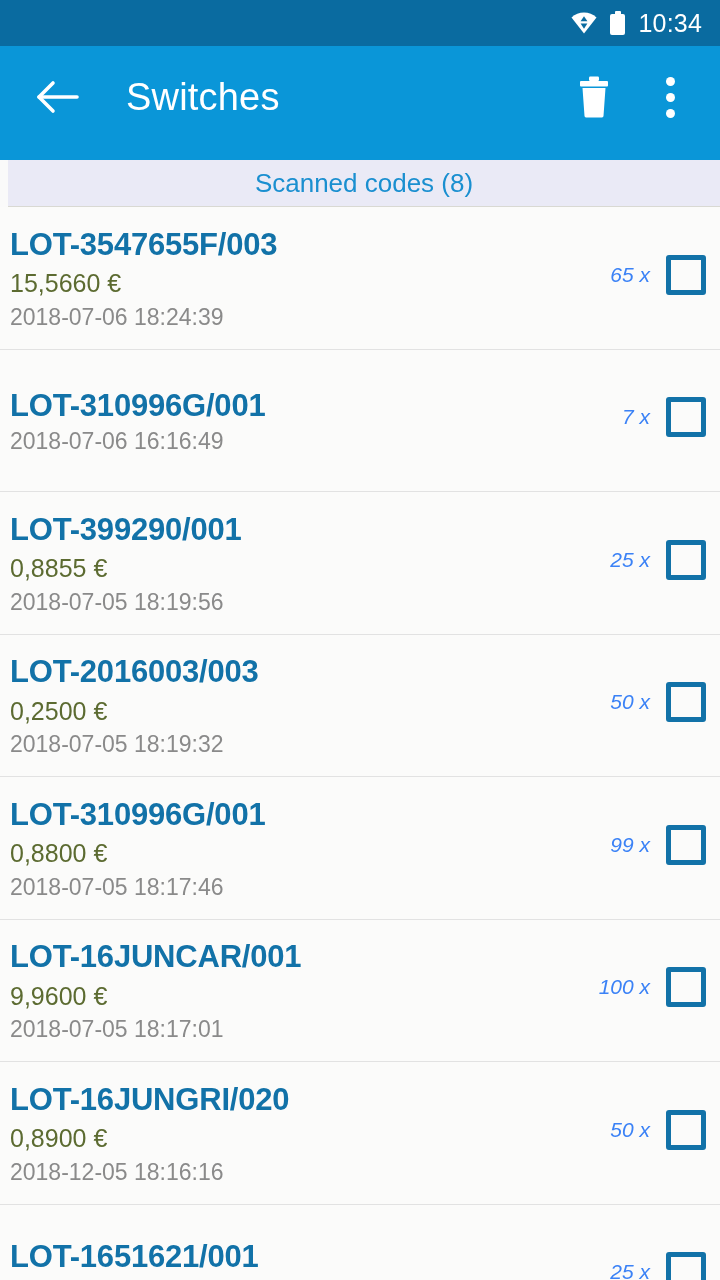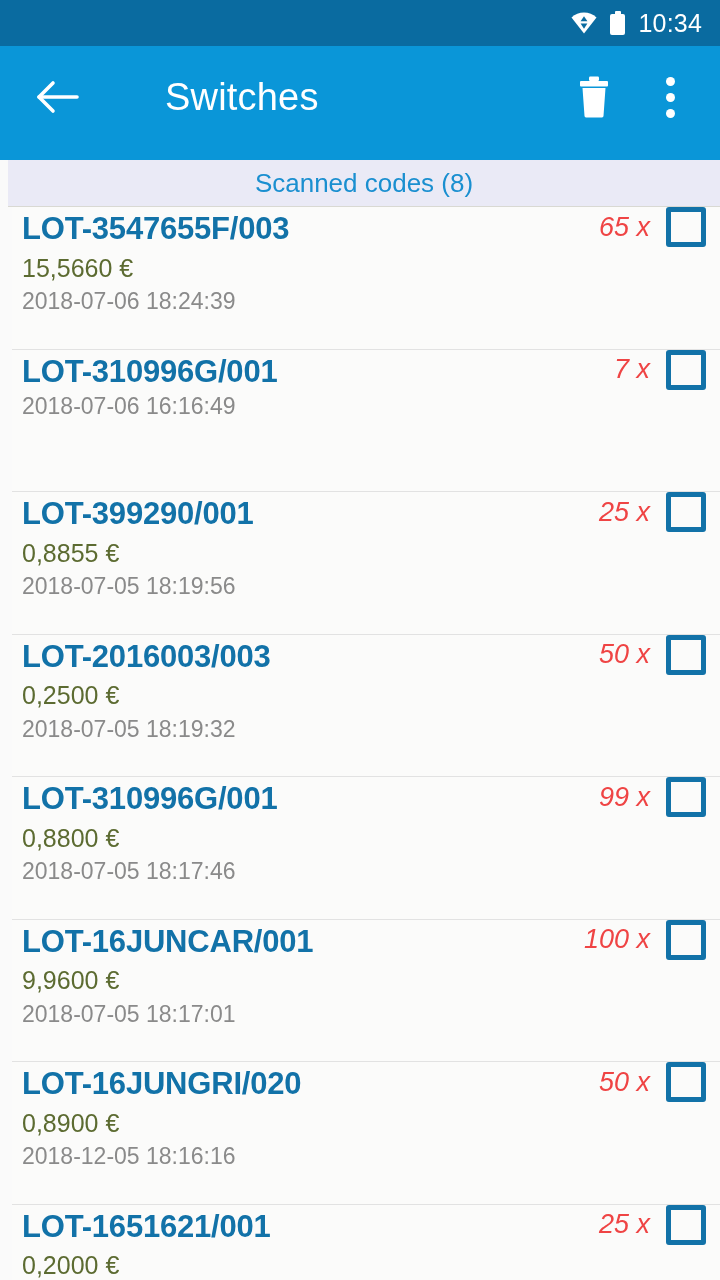--- a/index.html
+++ b/index.html
@@ -29,21 +29,21 @@
     background:#fff; border-radius:1px 1px 0 0;
   }
   .clock {
     color:#ffffff; font-size:25px; letter-spacing:0.2px;
     font-family:"Liberation Sans", sans-serif;
   }
 
   
   .appbar {
     height:114px; background:#0a96d8; flex:0 0 114px;
-    display:flex; align-items:center; padding:0 22px 12px 32px;gap:39px;
+    display:flex; align-items:center; padding:0 22px 12px 32px;
   }
   .back-btn {
     width:52px; height:52px; display:flex; align-items:center; justify-content:center;
     cursor:pointer; flex:0 0 auto;
   }
   .app-title {
     color:#ffffff; font-size:38px; font-weight:400;
     margin-left:42px; flex:1 1 auto; white-space:nowrap;
     letter-spacing:0.2px;
   }
@@ -64,23 +64,22 @@
   }
   .section-header span {
     color:#1a8fd0; font-size:26px; font-weight:400;
   }
 
   
   .list { flex:1 1 auto; overflow:hidden; background:#fafafa; }
   .row {
     position:relative; height:142.5px;
     border-bottom:1px solid #e2e2e2;
-    display:flex; align-items:flex-start; padding:0 14px 0 10px;
+    display:flex; align-items:center; padding:0 14px 0 10px;
     background:#fbfbfa;
-    margin-left:12px;
   }
   .row-left {
     flex:1 1 auto; display:flex; flex-direction:column;
     justify-content:center; padding-top:4px; min-width:0;
   }
   .code {
     color:#1272a8; font-size:31px; font-weight:bold;
     letter-spacing:-0.2px; line-height:1.18; white-space:nowrap;
   }
   .price {
@@ -89,21 +88,21 @@
   }
   .stamp {
     color:#8a8a8a; font-size:23px; line-height:1.3;
     margin-top:2px; white-space:nowrap;
   }
   .row-right {
     flex:0 0 auto; display:flex; align-items:center; gap:16px;
     padding-bottom:6px;
   }
   .qty {
-    color:#ef4444; font-size:27px; font-style:italic;
+    color:#3b82f6; font-size:21px; font-style:italic;
     white-space:nowrap; text-align:right;
   }
   .checkbox {
     width:40px; height:40px; border:5px solid #1272a8;
     border-radius:3px; background:#fbfbfa; cursor:pointer;
     flex:0 0 auto;
   }
 </style>
 </head>
 <body>

